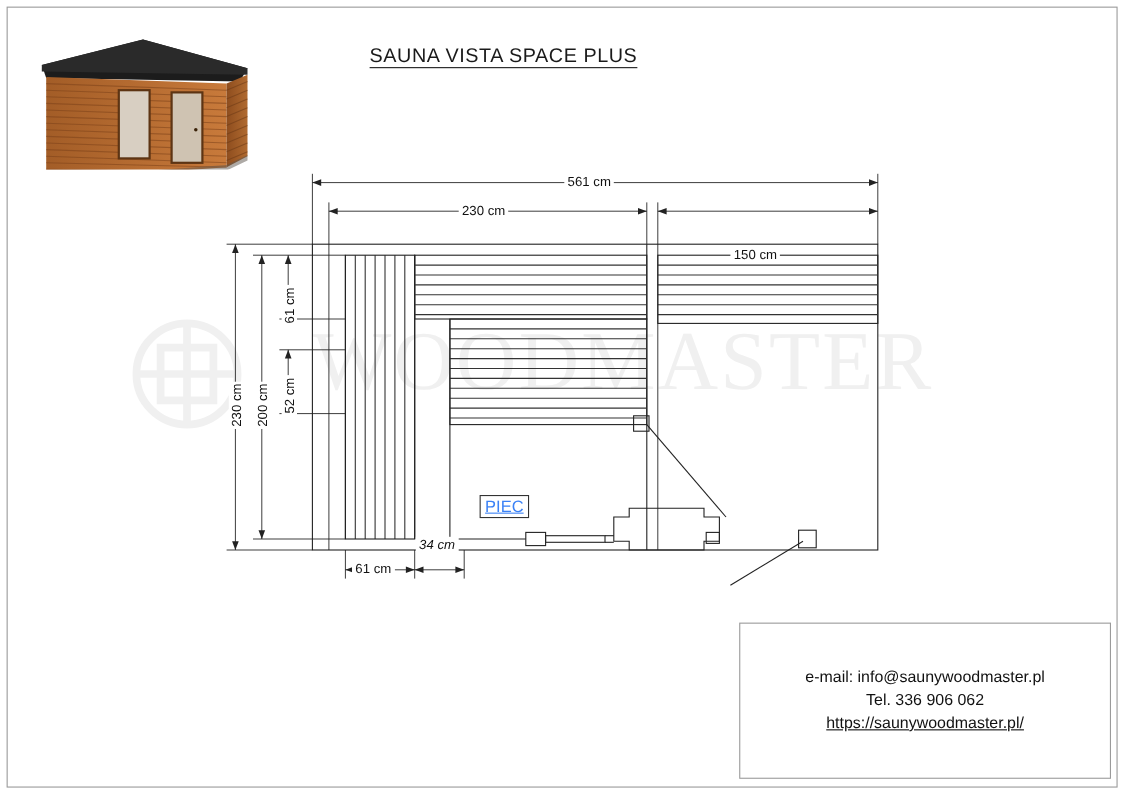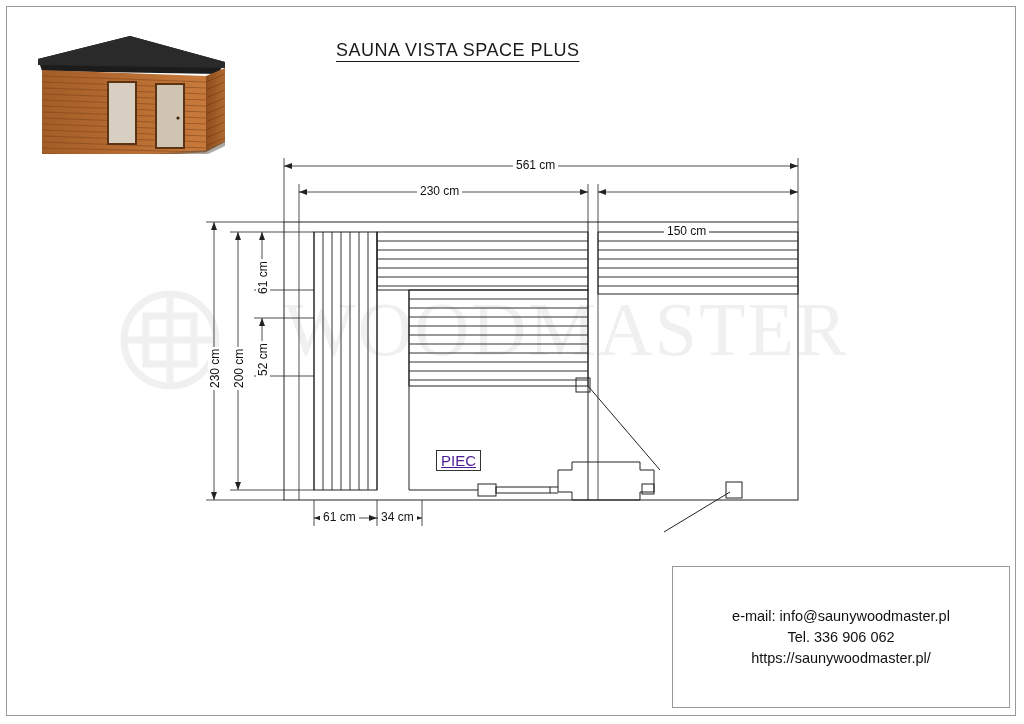--- a/index.html
+++ b/index.html
@@ -90,21 +90,21 @@
   .dim.vert {
     transform: rotate(-90deg);
     transform-origin: left top;
     padding: 0 2px;
   }
   .piec {
     position: absolute;
     left: 436px;
     top: 450px;
     font-size: 15px;
-    color: #4c1d95;
+    color: #3b82f6;
     border: 1px solid #333;
     padding: 1px 4px;
     background: #fff;
     text-decoration: underline;
   }
 
   
   .contact {
     position: absolute;
     left: 672px;
@@ -119,20 +119,21 @@
     justify-content: center;
     gap: 5px;
     background: #fff;
   }
   .contact div {
     font-size: 14.5px;
     color: #111;
     text-align: center;
   }
   .contact .link {
+    text-decoration: underline;
   }
 </style>
 </head>
 <body>
 
 <div id="page">
 
   <div class="frame"></div>
 
   <div class="watermark">
@@ -338,21 +339,21 @@
   <div class="dim" style="left:513px; top:158px;">561 cm</div>
   <div class="dim" style="left:417px; top:184px;">230 cm</div>
   <div class="dim" style="left:664px; top:184px;margin-top:40px;">150 cm</div>
 
   <div class="dim vert" style="left:208px; top:390px;">230 cm</div>
   <div class="dim vert" style="left:232px; top:390px;">200 cm</div>
   <div class="dim vert" style="left:256px; top:296px;">61 cm</div>
   <div class="dim vert" style="left:256px; top:378px;">52 cm</div>
 
   <div class="dim" style="left:320px; top:510px;">61 cm</div>
-  <div class="dim" style="left:378px; top:510px;">34 cm</div>
+  <div class="dim" style="left:378px; top:488px;font-style:italic;">34 cm</div>
 
   <div class="piec">PIEC</div>
 
   <div class="contact">
     <div>e-mail: info@saunywoodmaster.pl</div>
     <div>Tel. 336 906 062</div>
     <div class="link">https://saunywoodmaster.pl/</div>
   </div>
 
 </div>

